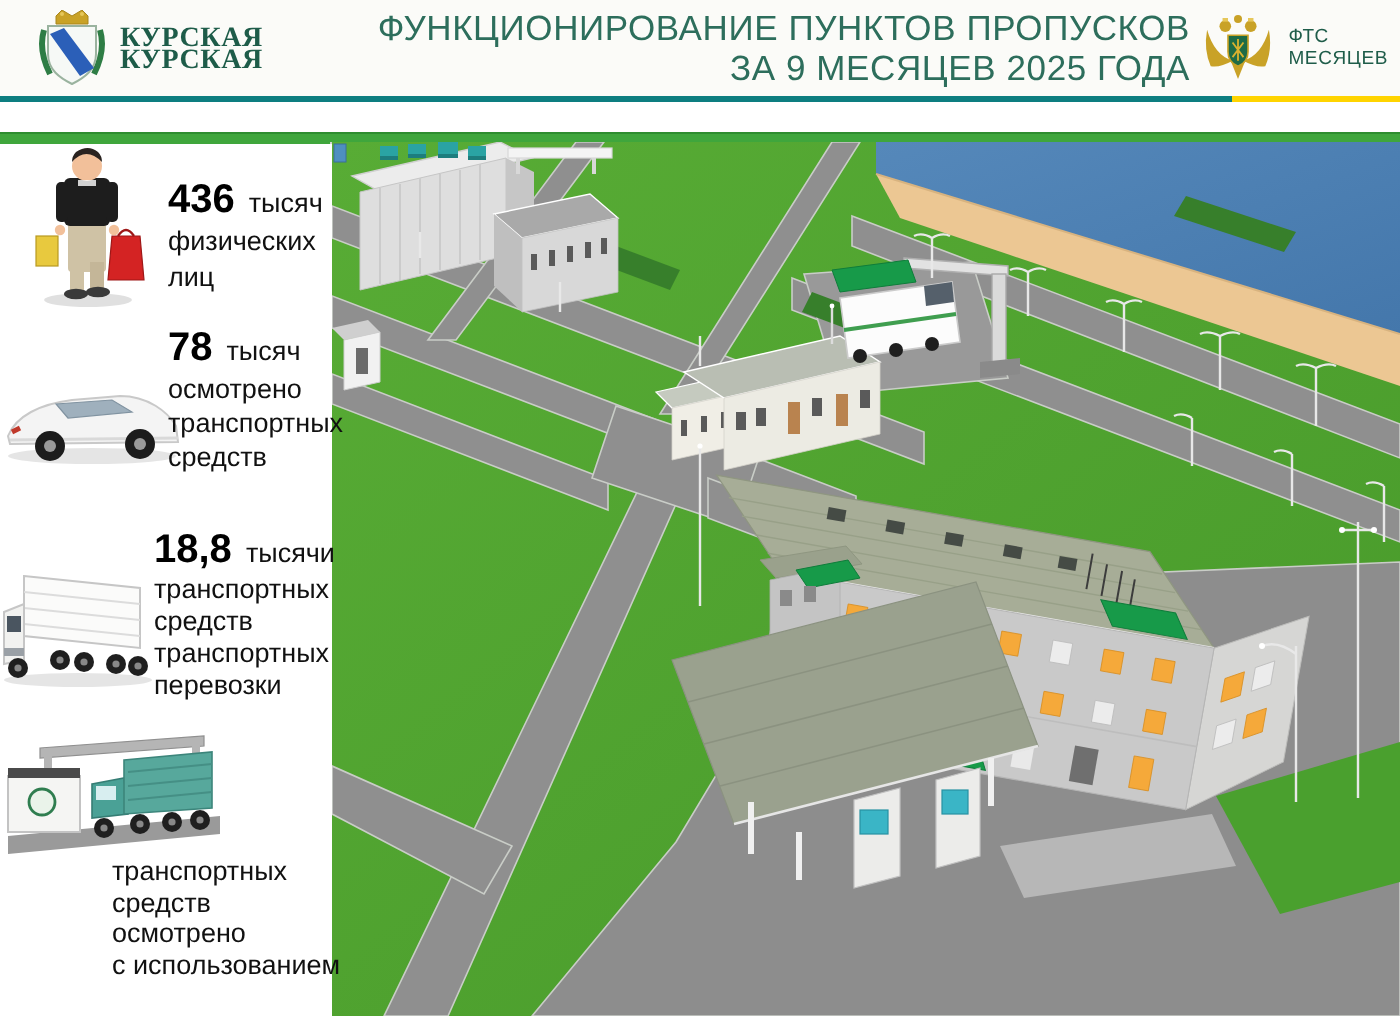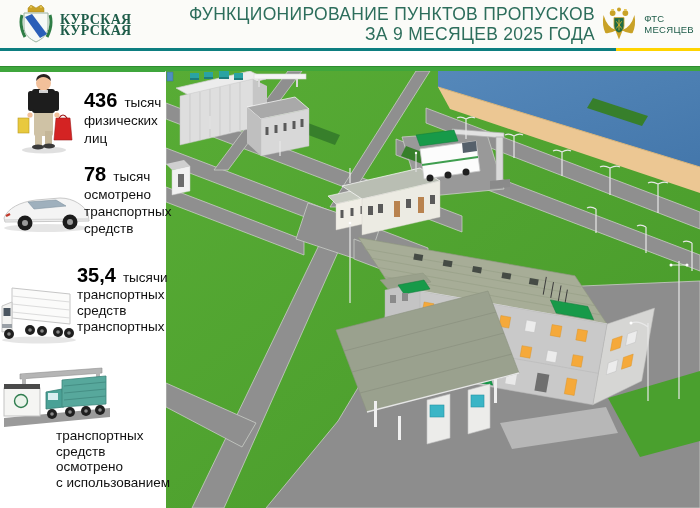--- a/index.html
+++ b/index.html
@@ -156,24 +156,25 @@
       <circle cx="30" cy="50" r="5" fill="#1f1f1f"></circle>
         <circle cx="30" cy="50" r="1.8" fill="#888"></circle>
       <circle cx="42" cy="51" r="5" fill="#1f1f1f"></circle>
         <circle cx="42" cy="51" r="1.8" fill="#888"></circle>
       <circle cx="58" cy="52" r="5" fill="#1f1f1f"></circle>
         <circle cx="58" cy="52" r="1.8" fill="#888"></circle>
       <circle cx="69" cy="53" r="5" fill="#1f1f1f"></circle>
         <circle cx="69" cy="53" r="1.8" fill="#888"></circle>
     </svg>
     <div class="stat-tx lh16" style="left:77px;top:192px;width:92px">
-      <div><span class="num">35,4</span><span class="unit">тысячи</span></div>
+      <div><span class="num">18,8</span><span class="unit">тысячи</span></div>
       <div class="ln">транспортных</div>
       <div class="ln">средств</div>
       <div class="ln">транспортных</div>
+      <div class="ln">перевозки</div>
     </div>
 
     <svg class="stat-ic" style="left:0;top:290px" width="114" height="70" viewBox="0 0 114 70">
       <polygon points="4,56 110,46 110,55 4,65" fill="#9a9a9a"></polygon>
       <polygon points="20,12 102,6 102,11 20,17" fill="#b5b5b5" stroke="#8f8f8f" stroke-width=".6"></polygon>
       <rect x="22" y="12" width="4" height="16" fill="#b5b5b5"></rect>
       <rect x="96" y="10" width="4" height="12" fill="#b5b5b5"></rect>
       <rect x="4" y="26" width="36" height="28" fill="#f5f5f3" stroke="#c3c3c3" stroke-width="1"></rect>
       <rect x="4" y="22" width="36" height="5" fill="#4a4a4a"></rect>
       <circle cx="21" cy="39" r="6.5" fill="#eaf3ea" stroke="#2f7d4f" stroke-width="1.4"></circle>

